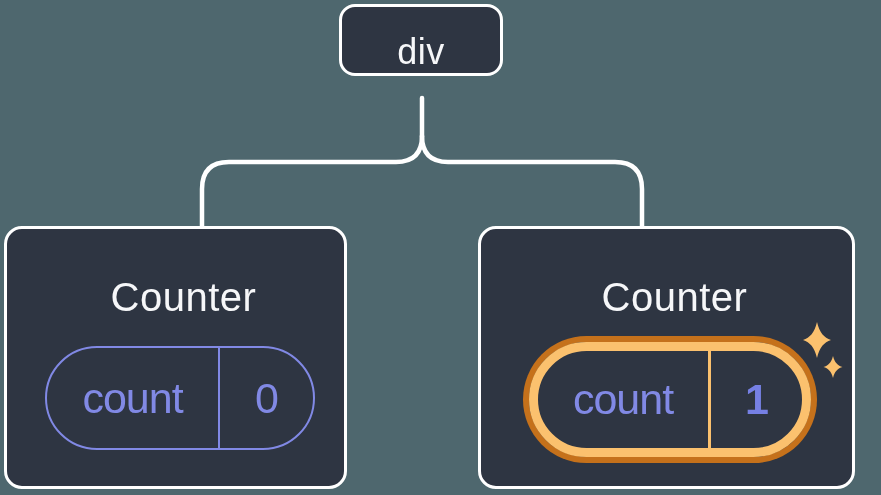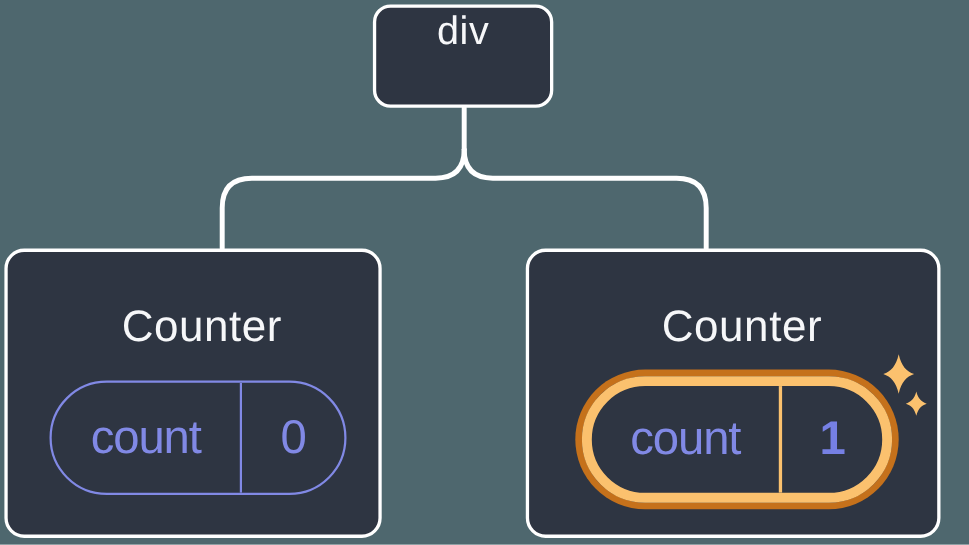--- a/index.html
+++ b/index.html
@@ -32,26 +32,26 @@
   }
   .conn {
     fill: none;
     stroke: var(--line);
     stroke-width: 4.5;
     stroke-linecap: round;
   }
   .node-root {
     position: absolute;
     left: 339px; top: 4px;
-    width: 164px; height: 94px;
+    width: 164px; height: 72px;
     background: var(--card);
     border: 3px solid var(--line);
     border-radius: 16px;
     display: flex;
-    align-items: flex-start;
+    align-items: flex-end;
     justify-content: center;
   }
   .node-root-label {
     color: var(--text-light);
     font-size: 36px;
     letter-spacing: 0.5px;
   }
   .card {
     position: absolute;
     background: var(--card);

